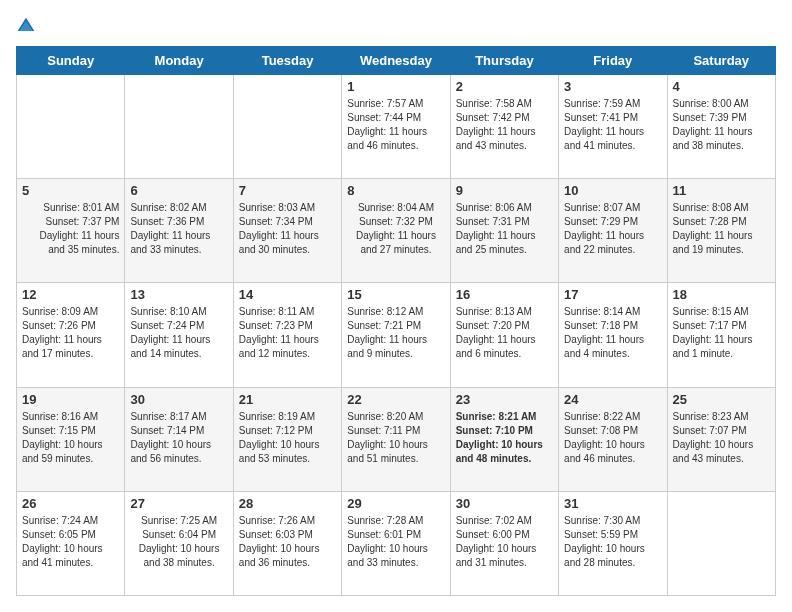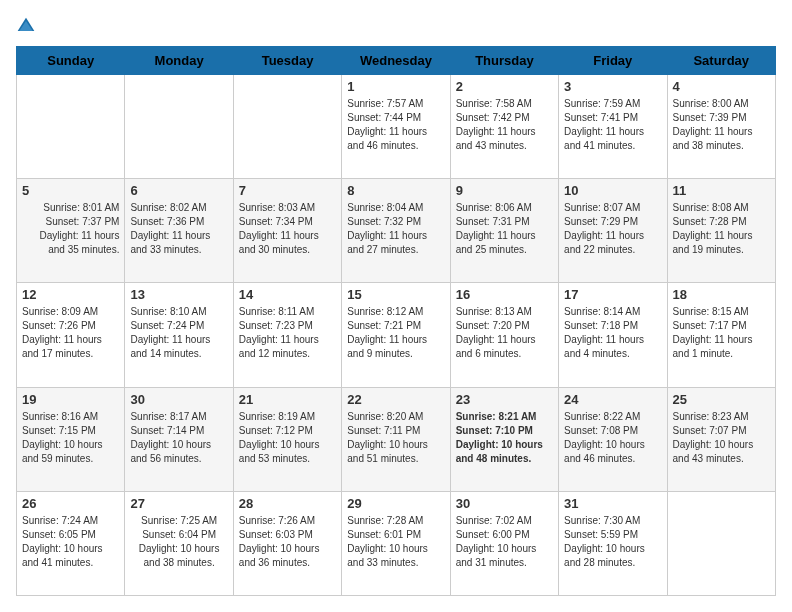--- a/index.html
+++ b/index.html
@@ -62,21 +62,21 @@
     }
     .calendar {
       flex: 1;
       border: 1px solid #ccc;
       border-collapse: collapse;
       width: 100%;
       table-layout: fixed;
     }
     .calendar th {
       background: #1a6faa;
-      color: #000000;
+      color: #ffffff;
       font-size: 13px;
       font-weight: bold;
       padding: 6px 4px;
       text-align: center;
       border: 1px solid #1a6faa;
     }
     .calendar td {
       border: 1px solid #ccc;
       vertical-align: top;
       padding: 4px 5px;
@@ -186,21 +186,21 @@
 Daylight: 11 hours and 33 minutes.</div>
           </td>
           <td>
             <span class="cell-day">7</span>
             <div class="cell-info" style="white-space: pre-line;">Sunrise: 8:03 AM
 Sunset: 7:34 PM
 Daylight: 11 hours and 30 minutes.</div>
           </td>
           <td>
             <span class="cell-day">8</span>
-            <div class="cell-info" style="white-space: pre-line;">Sunrise: 8:04 AM
+            <div class="cell-info" style="white-space: pre-line; text-align: center;">Sunrise: 8:04 AM
 Sunset: 7:32 PM
 Daylight: 11 hours and 27 minutes.</div>
           </td>
           <td>
             <span class="cell-day">9</span>
             <div class="cell-info" style="white-space: pre-line;">Sunrise: 8:06 AM
 Sunset: 7:31 PM
 Daylight: 11 hours and 25 minutes.</div>
           </td>
           <td>

